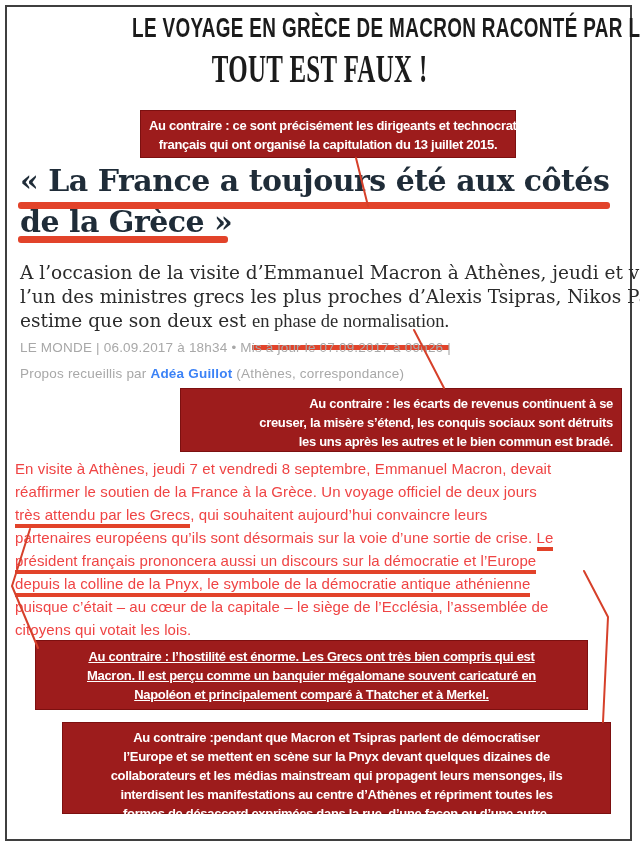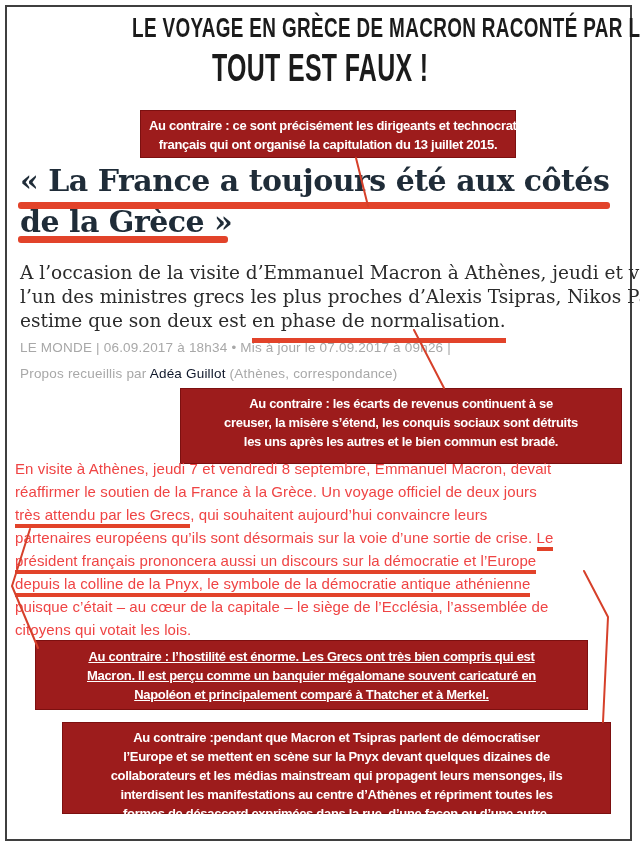--- a/index.html
+++ b/index.html
@@ -16,53 +16,53 @@
   .frame{
     position:absolute;left:5px;top:5px;width:623px;height:832px;
     border:2px solid #3f3f3f;background:#fff;
   }
   .abs{position:absolute;}
   
   .bigtitle{left:0;right:0;text-align:center;color:#1b1b1b;white-space:nowrap;}
   .bigtitle .squeeze{display:inline-block;transform-origin:center top;font-weight:bold;}
   .t1{top:13px;}
   .t1 .squeeze{font-size:27px;transform:scaleX(0.70);letter-spacing:0.5px;}
-  .t2{top:46px;}
+  .t2{top:46px;font-family:Liberation Serif, serif;}
   .t2 .squeeze{font-size:39px;transform:scaleX(0.64);letter-spacing:0.5px;}
   
   .redbox{
     background:var(--box-red);border:1px solid var(--box-border);
     color:#ffffff;font-weight:bold;font-size:13px;line-height:19px;
     letter-spacing:-0.3px;text-align:center;box-sizing:border-box;
     padding:5px 8px;white-space:nowrap;
   }
   .box1{left:140px;top:110px;width:376px;height:48px;}
-  .box2{left:180px;top:388px;width:442px;height:76px;}
+  .box2{left:180px;top:388px;width:442px;height:64px;text-align:right;}
   .box3{left:35px;top:640px;width:553px;height:70px;padding-top:6px;text-decoration:underline;}
   .box4{left:62px;top:722px;width:549px;height:92px;}
   
   .headline{
     font-family:"DejaVu Serif","Liberation Serif",serif;font-weight:bold;
     font-size:30px;color:#1f2c38;letter-spacing:-0.5px;white-space:nowrap;
   }
   .hl1{left:20px;top:163px;}
   .hl2{left:20px;top:204px;}
   .bar{background:var(--bar-red);border-radius:3px;height:7px;}
   .bar1{left:18px;top:202px;width:592px;}
   .bar2{left:18px;top:236px;width:210px;}
   
   .standfirst{
     left:20px;top:261px;font-family:"DejaVu Serif","Liberation Serif",serif;
     font-size:18.5px;line-height:24px;color:#2b2b2b;white-space:nowrap;
   }
-  .standfirst .u{border-bottom:5px solid var(--bar-red);padding-bottom:7px;}
+  .standfirst .u{border-bottom:5px solid var(--bar-red);padding-bottom:14px;font-family:Liberation Serif, serif;}
   
   .byline{left:20px;top:340px;font-size:13.5px;color:#a8a8a8;letter-spacing:0.2px;white-space:nowrap;}
   .byline2{top:366px;}
-  .byline .b{font-weight:normal;color:#0f172a;}
+  .byline .b{font-weight:bold;color:#3b82f6;}
   
   .bodytext{
     left:15px;top:457px;font-size:15px;line-height:23px;color:#ef4444;
     letter-spacing:0.1px;white-space:nowrap;
   }
   .bodytext .u{border-bottom:4px solid var(--bar-red);padding-bottom:1px;}
   
   svg.overlay{position:absolute;left:0;top:0;pointer-events:none;}
 </style>
 </head>

